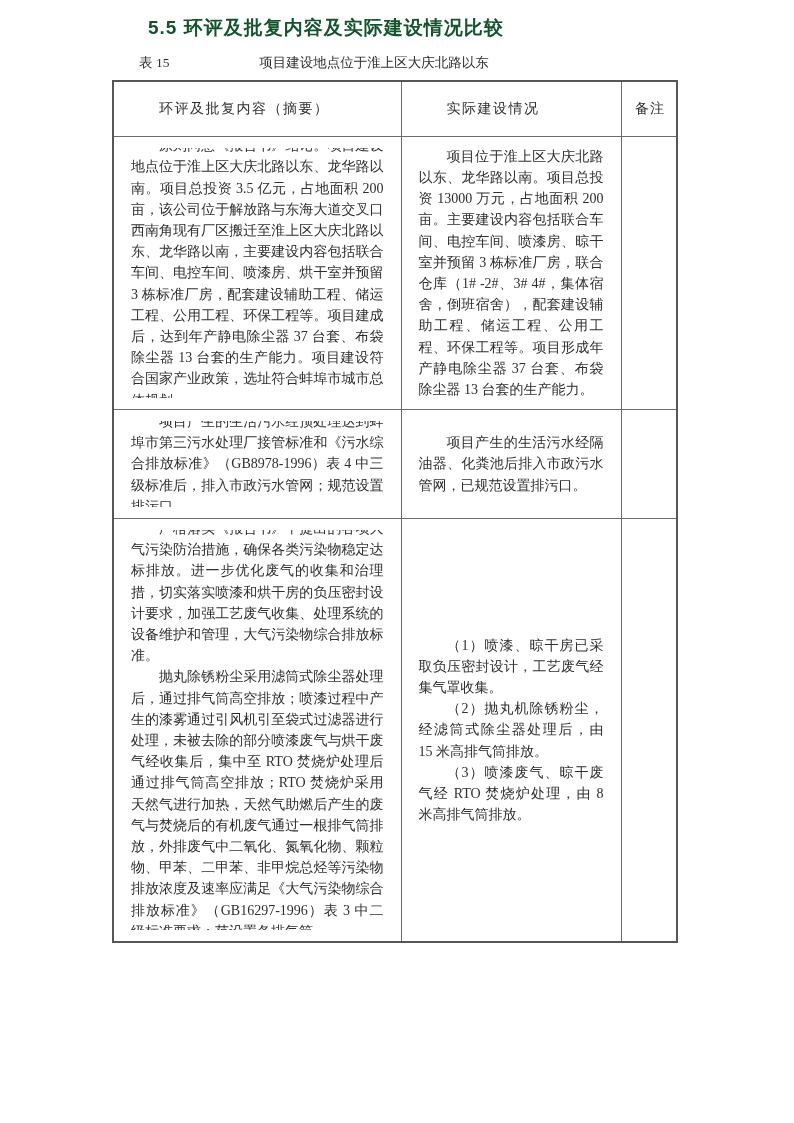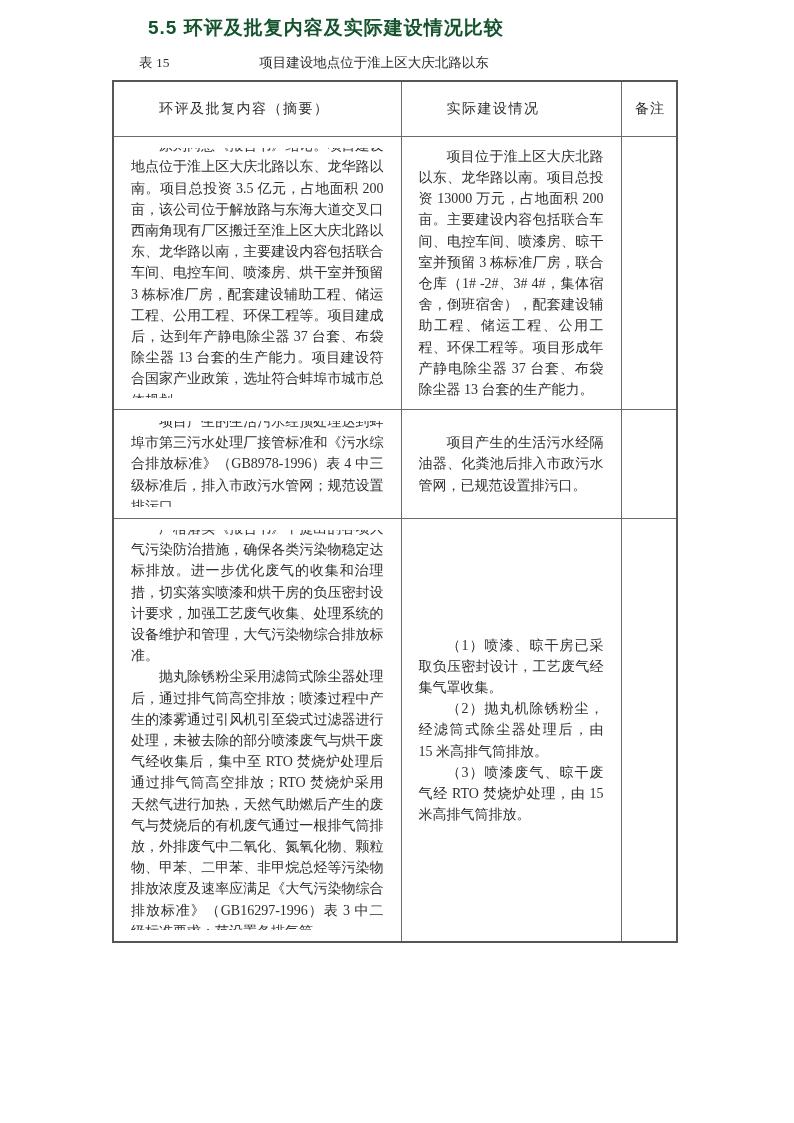--- a/index.html
+++ b/index.html
@@ -158,21 +158,21 @@
           <td>
             <div class="cb">
               <p>严格落实《报告书》中提出的各项大气污染防治措施，确保各类污染物稳定达标排放。进一步优化废气的收集和治理措，切实落实喷漆和烘干房的负压密封设计要求，加强工艺废气收集、处理系统的设备维护和管理，大气污染物综合排放标准。</p>
               <p>抛丸除锈粉尘采用滤筒式除尘器处理后，通过排气筒高空排放；喷漆过程中产生的漆雾通过引风机引至袋式过滤器进行处理，未被去除的部分喷漆废气与烘干废气经收集后，集中至 RTO 焚烧炉处理后通过排气筒高空排放；RTO 焚烧炉采用天然气进行加热，天然气助燃后产生的废气与焚烧后的有机废气通过一根排气筒排放，外排废气中二氧化、氮氧化物、颗粒物、甲苯、二甲苯、非甲烷总烃等污染物排放浓度及速率应满足《大气污染物综合排放标准》（GB16297-1996）表 3 中二级标准要求；范设置各排气筒。</p>
             </div>
           </td>
           <td>
             <div class="cb">
               <p>（1）喷漆、晾干房已采取负压密封设计，工艺废气经集气罩收集。</p>
               <p>（2）抛丸机除锈粉尘，经滤筒式除尘器处理后，由 15 米高排气筒排放。</p>
-              <p>（3）喷漆废气、晾干废气经 RTO 焚烧炉处理，由 15 米高排气筒排放。</p>
+              <p>（3）喷漆废气、晾干废气经 RTO 焚烧炉处理，由 8 米高排气筒排放。</p>
             </div>
           </td>
           <td>
             <div class="cb"></div>
           </td>
         </tr>
       </tbody>
     </table>
 
   </div>

